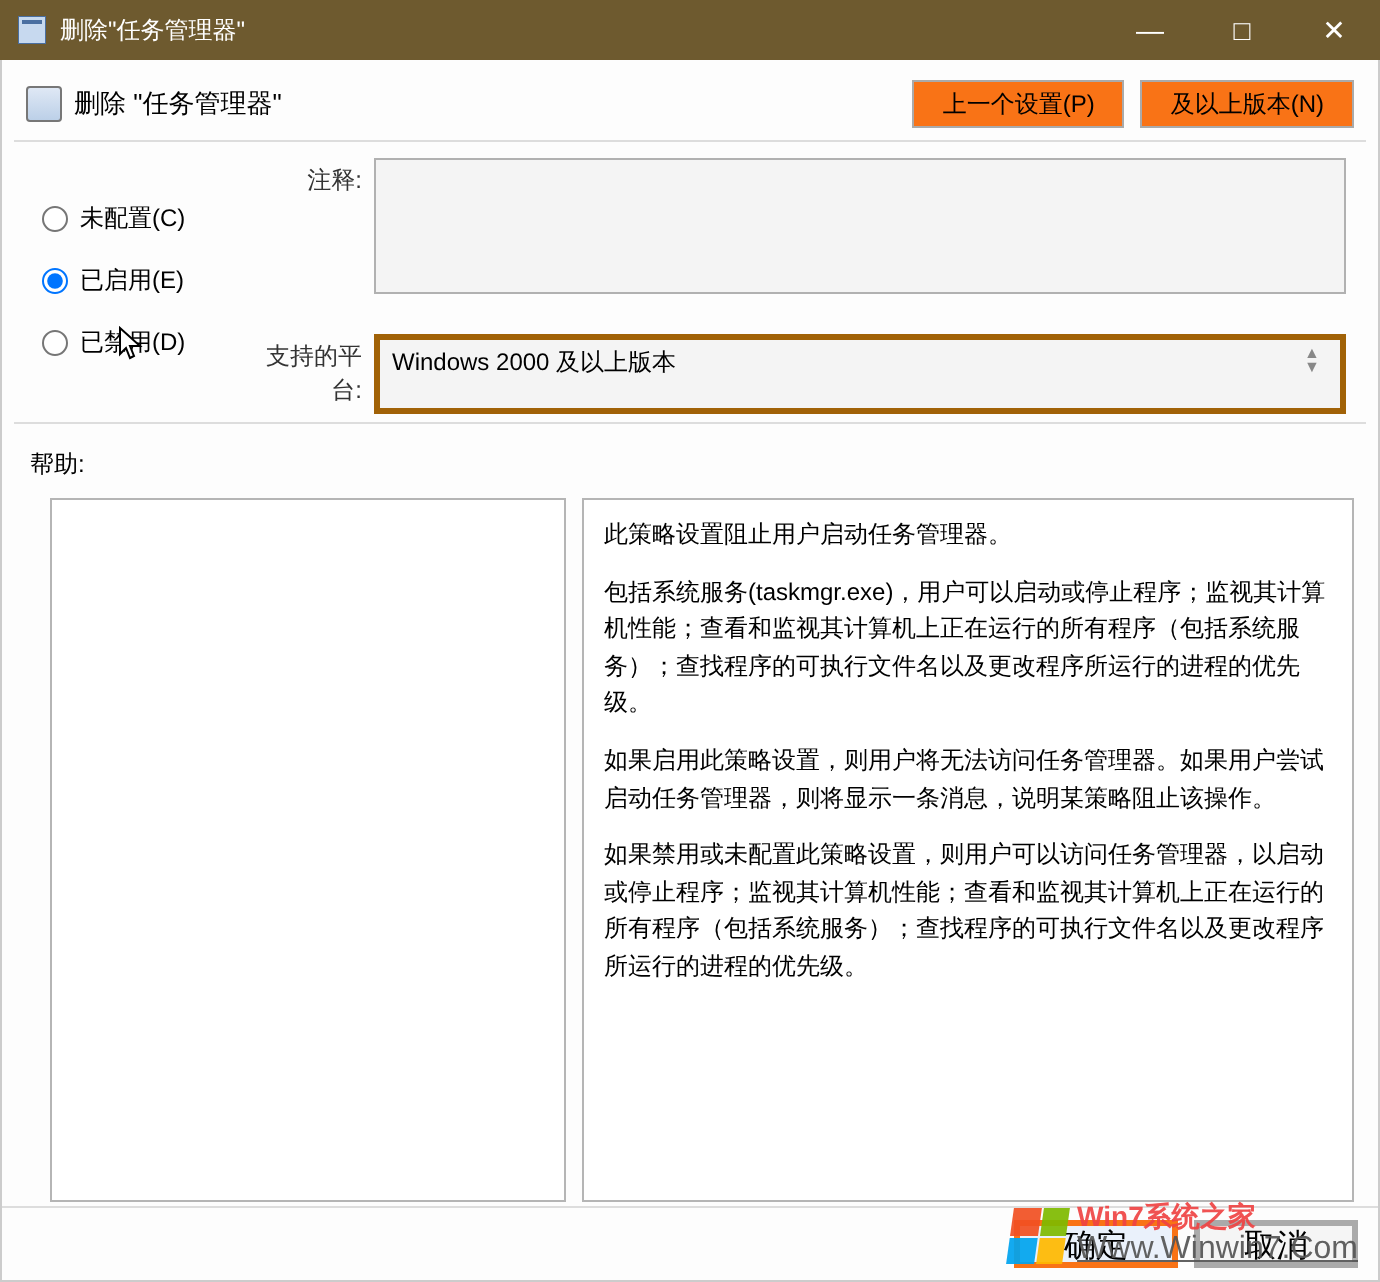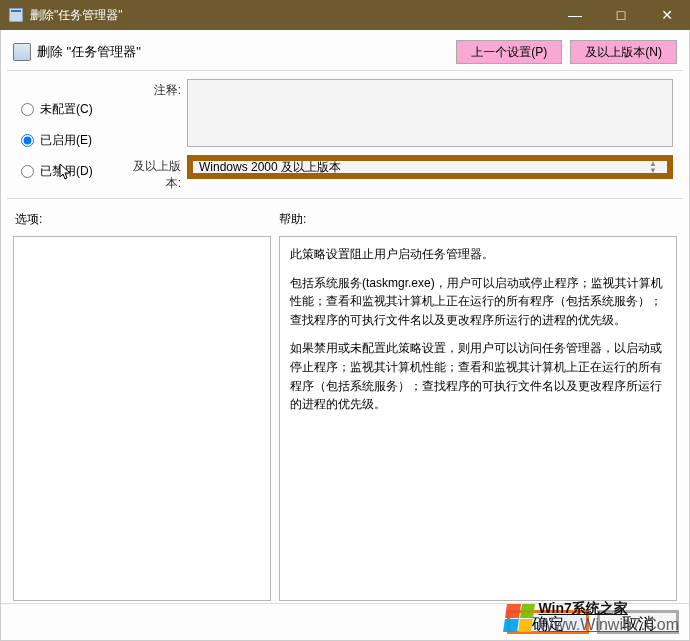--- a/index.html
+++ b/index.html
@@ -52,67 +52,66 @@
     margin-right: 6px;
     border: 1px solid #777;
     background: linear-gradient(#dfe8f5,#bcd0e8);
     border-radius: 2px;
   }
   .header-row .hdr-text { flex: 1; font-size: 13px; }
   .header-row .nav-btn {
     height: 24px;
     padding: 0 14px;
     margin-left: 8px;
-    background: #f9a8d4;
+    background: #f97316;
     border: 1px solid #aaa;
     font-size: 12px;
     line-height: 22px;
   }
   hr.sep { border:none; border-top:1px solid #ddd; margin:0 6px; }
   .config-row {
     display: flex;
     padding: 8px 10px 4px 20px;
   }
   .radio-col { width: 100px; padding-top: 2px; margin-top: 20px; }
   .radio-item { display:flex; align-items:center; margin-bottom: 14px; font-size:12px; }
   .radio-item input { margin-right: 6px; }
   .cursor {
     position: absolute;
     left: 58px; top: 133px;
     pointer-events: none;
     font-size: 16px;
     color: #000;
   }
-  .right-col { flex:1; display:flex; flex-direction:column; gap:8px; padding-right:6px; }
+  .right-col { flex:1; display:flex; flex-direction:column; gap:20px; padding-right:6px; }
   .field-row { display:flex; align-items:flex-start; }
   .field-label { width: 66px; text-align:right; padding-right:6px; padding-top:3px; color:#333; }
   .textarea-like {
     flex:1; height:68px;
     border:1px solid #b1b1b1;
     background:#f4f4f4;
     font-size:12px;
     padding:4px 6px;
     resize:none;
     overflow:auto;
   }
   .platform-box {
-    flex:1; height:24px;
-    border:6px solid #a16207;
+    flex:1; height:40px;
+    border:3px solid #a16207;
     background:#f4f4f4;
     padding:3px 6px;
     font-size:12px;
     display:flex;
     justify-content:space-between;
-    align-items:center;
   }
   .mini-arrows { width:16px; display:flex; flex-direction:column; align-items:center; color:#888; font-size:8px; line-height:7px;}
   .labels-row { display:flex; padding: 12px 10px 4px 14px; }
   .labels-row .l-opt { width: 264px; }
   .labels-row .l-help { }
-  .panels-row { flex:1; display:flex; padding: 4px 12px 2px 12px; gap:8px; min-height:0;}
+  .panels-row { flex:1; display:flex; padding: 4px 12px 2px 24px; gap:8px; min-height:0;}
   .panel {
     border:1px solid #b5b5b5;
     background:#fff;
     overflow:auto;
   }
   .panel-left { width: 258px; }
   .panel-right { flex:1; padding:8px 10px; font-size:12px; line-height:1.55; }
   .panel-right p { margin-bottom: 10px; }
   .bottom-bar {
     border-top:1px solid #ddd;
@@ -142,21 +141,21 @@
     width:28px; height:28px;
     display:grid; grid-template-columns:1fr 1fr; grid-template-rows:1fr 1fr;
     gap:1px;
     transform:skewX(-8deg);
   }
   .wm-logo span:nth-child(1){background:#f25022;}
   .wm-logo span:nth-child(2){background:#7fba00;}
   .wm-logo span:nth-child(3){background:#00a4ef;}
   .wm-logo span:nth-child(4){background:#ffb900;}
   .wm-text { font-size:12px; line-height:1.1; color:#333; }
-  .wm-text .wm-cn{ font-size:14px; color:#000000; font-weight:bold;text-decoration:underline;}
+  .wm-text .wm-cn{ font-size:14px; color:#ef4444; font-weight:bold;}
   .wm-text .wm-url{ font-size:16px; color:#555;text-decoration:underline;}
 </style>
 </head>
 <body>
 
 <div class="titlebar">
   <span class="tb-icon">
     <svg width="14" height="14" viewBox="0 0 14 14">
         <rect x="0" y="0" width="14" height="14" fill="#c7d9ef" stroke="#4a6fa1"></rect>
         <rect x="2" y="2" width="10" height="2" fill="#4a6fa1"></rect>
@@ -195,40 +194,40 @@
         <span>已禁用(D)</span>
       </label>
     </div>
 
     <div class="right-col">
       <div class="field-row">
         <div class="field-label">注释:</div>
         <textarea class="textarea-like" style=""></textarea>
       </div>
       <div class="field-row">
-        <div class="field-label">及以上版本:</div>
+        <div class="field-label">支持的平台:</div>
         <div class="platform-box">
           <span>Windows 2000 及以上版本</span>
           <span class="mini-arrows">▲<br>▼</span>
         </div>
       </div>
     </div>
   </div>
   <hr class="sep">
 
   <div class="labels-row">
-    <div class="l-opt">选项:</div>
     <div class="l-help">帮助:</div>
   </div>
 
   <div class="panels-row">
     <div class="panel panel-left"></div>
     <div class="panel panel-right">
       <p>此策略设置阻止用户启动任务管理器。</p>
       <p>包括系统服务(taskmgr.exe)，用户可以启动或停止程序；监视其计算机性能；查看和监视其计算机上正在运行的所有程序（包括系统服务）；查找程序的可执行文件名以及更改程序所运行的进程的优先级。</p>
+      <p>如果启用此策略设置，则用户将无法访问任务管理器。如果用户尝试启动任务管理器，则将显示一条消息，说明某策略阻止该操作。</p>
       <p>如果禁用或未配置此策略设置，则用户可以访问任务管理器，以启动或停止程序；监视其计算机性能；查看和监视其计算机上正在运行的所有程序（包括系统服务）；查找程序的可执行文件名以及更改程序所运行的进程的优先级。</p>
     </div>
   </div>
 
   <div class="bottom-bar">
     <button class="btn">确定</button>
     <button class="btn plain">取消</button>
   </div>
 
   <div class="watermark">

